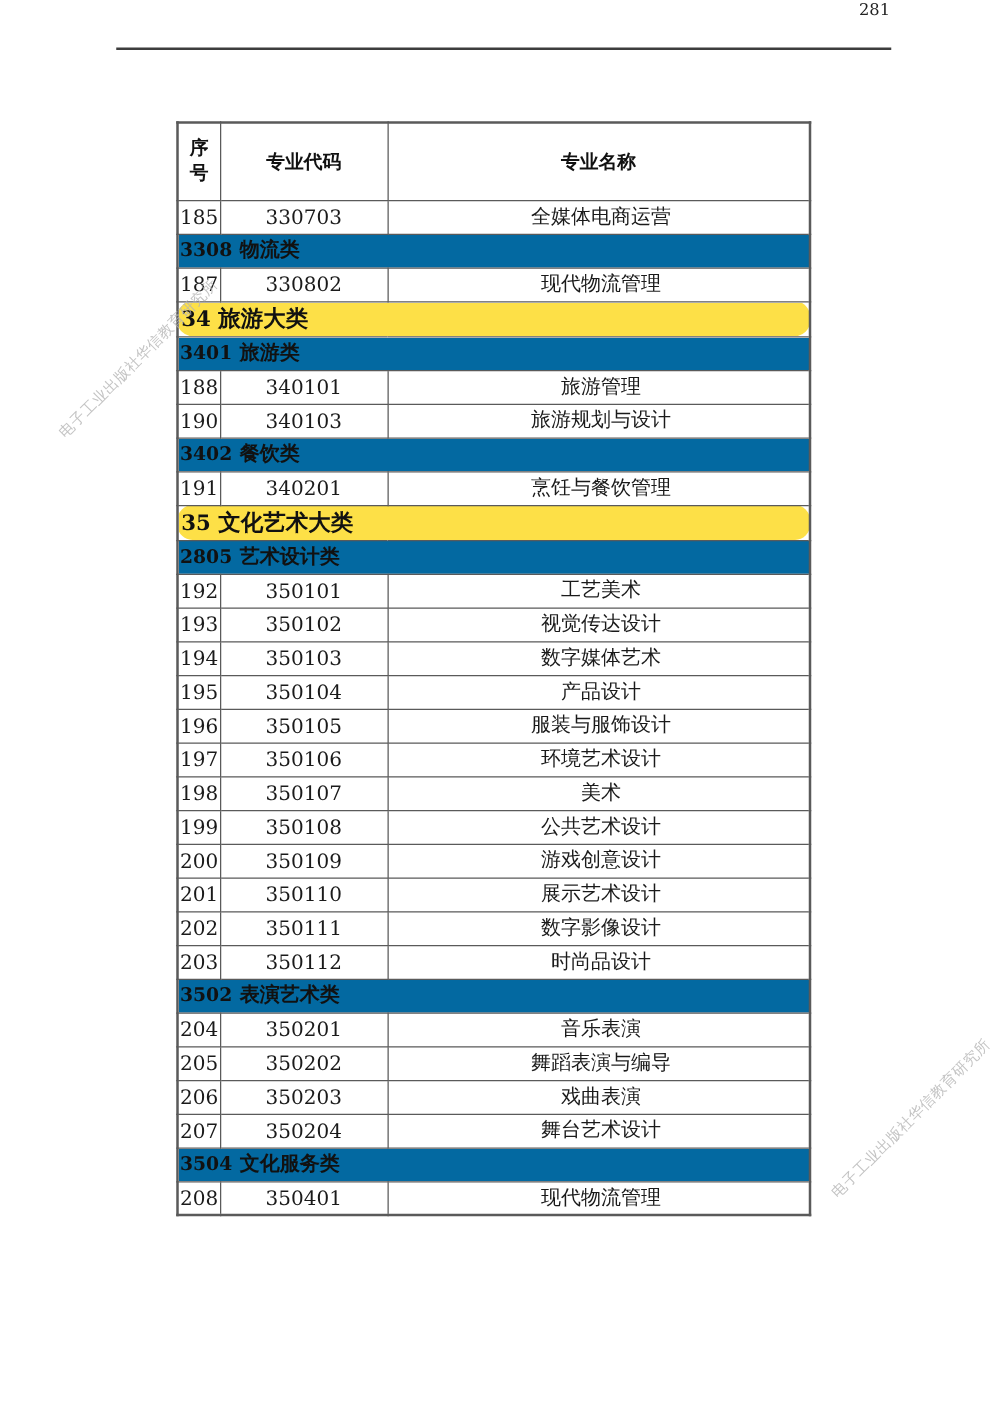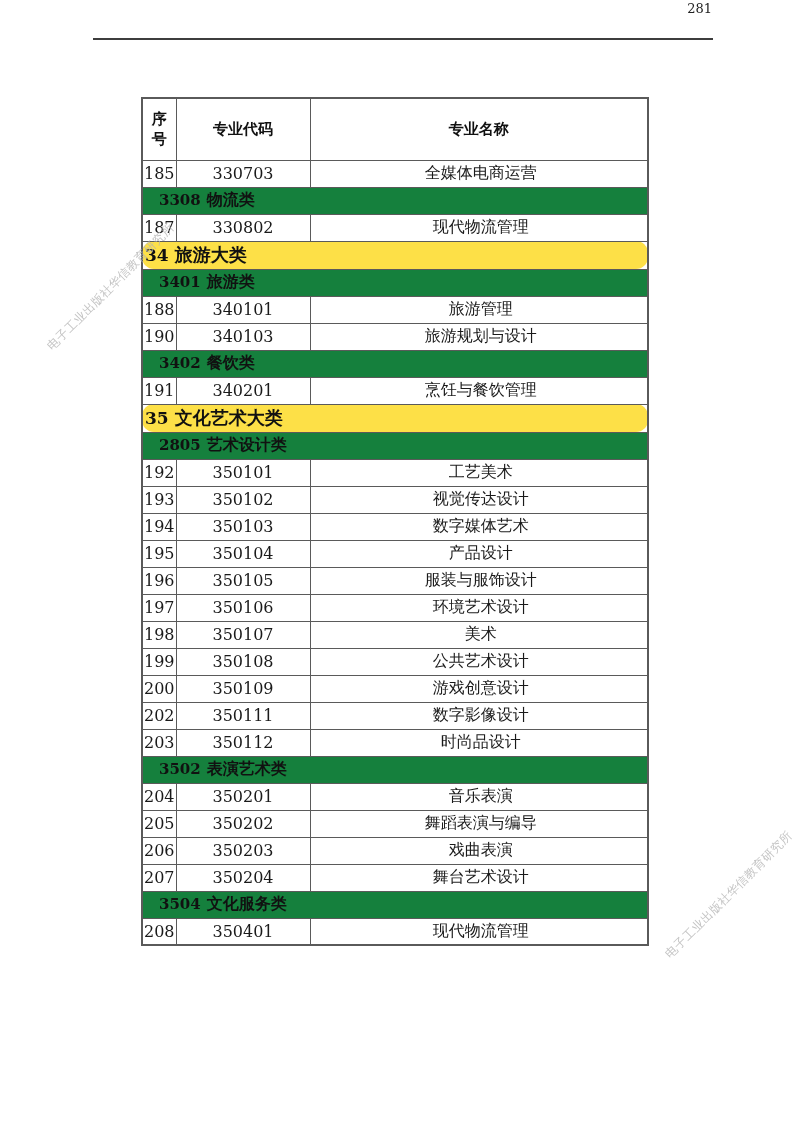--- a/index.html
+++ b/index.html
@@ -85,21 +85,21 @@
   }
   tr.data-row td.name {
     font-size: 16px;
     text-align: center;
     vertical-align: middle;
     padding-left: 4px;
     color: #1a1a1a;
   }
   tr.section-sub   { height: 27px; }
   tr.section-major { height: 28px; }
-  tr.section-sub td   { background: #15803d; vertical-align: middle; padding-left: 16px; }
+  tr.section-sub td   { background: #0369a1; vertical-align: middle; padding-left: 1px; }
   tr.section-major td { background: #fde047; vertical-align: middle; padding-left: 2px; border-radius: 12px; }
   .sec-num {
     font-family: "DejaVu Serif", serif;
     font-weight: bold;
     color: #111111;
   }
   .sec-label {
     font-weight: bold;
     color: #111111;
     margin-left: 6px;
@@ -221,20 +221,25 @@
             <td class="no">199</td>
             <td class="code">350108</td>
             <td class="name">公共艺术设计</td>
           </tr>
           <tr class="data-row">
             <td class="no">200</td>
             <td class="code">350109</td>
             <td class="name">游戏创意设计</td>
           </tr>
           <tr class="data-row">
+            <td class="no">201</td>
+            <td class="code">350110</td>
+            <td class="name">展示艺术设计</td>
+          </tr>
+          <tr class="data-row">
             <td class="no">202</td>
             <td class="code">350111</td>
             <td class="name">数字影像设计</td>
           </tr>
           <tr class="data-row">
             <td class="no">203</td>
             <td class="code">350112</td>
             <td class="name">时尚品设计</td>
           </tr>
           <tr class="section-sub">

